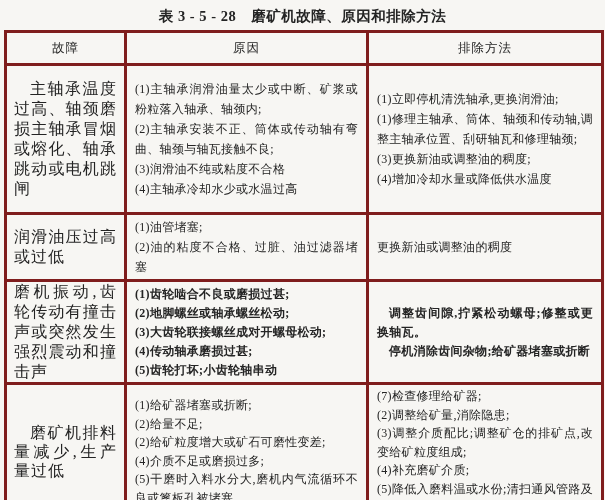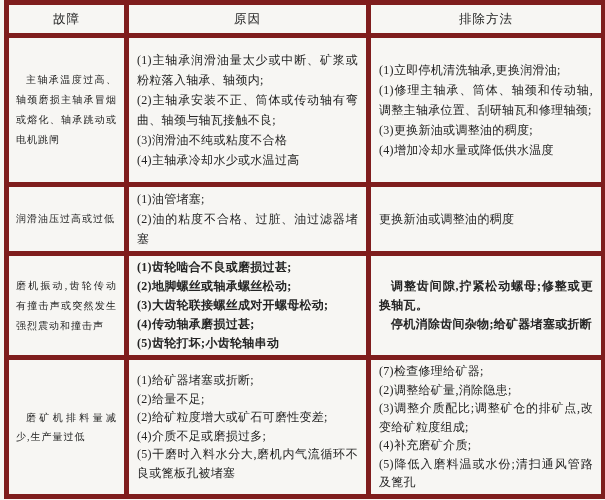--- a/index.html
+++ b/index.html
@@ -11,48 +11,49 @@
   .title{
     text-align:center;font-size:14.5px;font-weight:bold;
     padding-top:7px;height:23px;white-space:pre;letter-spacing:0.5px;
   }
   table{
     border-collapse:collapse;table-layout:fixed;
     width:597px;margin:0 4px;font-size:12px;
   }
   col.c1{width:120px;}col.c2{width:242px;}col.c3{width:235px;}
   th,td{
-    border:5px solid #7f1d1d;vertical-align:middle;
+    border:3px solid #7f1d1d;vertical-align:middle;
     font-weight:normal;box-sizing:border-box;
   }
   tr.hdr{height:33px;}
   tr.r1{height:149px;}
   tr.r2{height:57px;}
   tr.r3{height:103px;}
   tr.r4{height:125px;}
   th{text-align:center;font-size:12.5px;letter-spacing:1px;}
   td.fault{
     padding:0 7px;text-align:justify;letter-spacing:1px;
-    line-height:20px;font-size:10px;
+    line-height:20px;font-size:16px;
   }
   td.fault.indent{text-indent:1em;}
   td.cause,td.remedy{padding:2px 8px;}
   .p{
     text-align:justify;letter-spacing:0.3px;line-height:20px;
   }
   .p.indent{text-indent:1em;}
   tr.r3 .p{line-height:19px;font-weight:bold;}
   tr.r4 .p{line-height:18.5px;}
   tr.r4 td.fault{line-height:19px;}
 </style>
 </head>
 <body>
 
 <div class="page">
 
+  <div class="title">表 3 - 5 - 28　磨矿机故障、原因和排除方法</div>
 
   <table>
     <colgroup>
         <col class="c1">
         <col class="c2">
         <col class="c3">
       </colgroup>
     <thead>
       <tr class="hdr">
         <th>故障</th>

